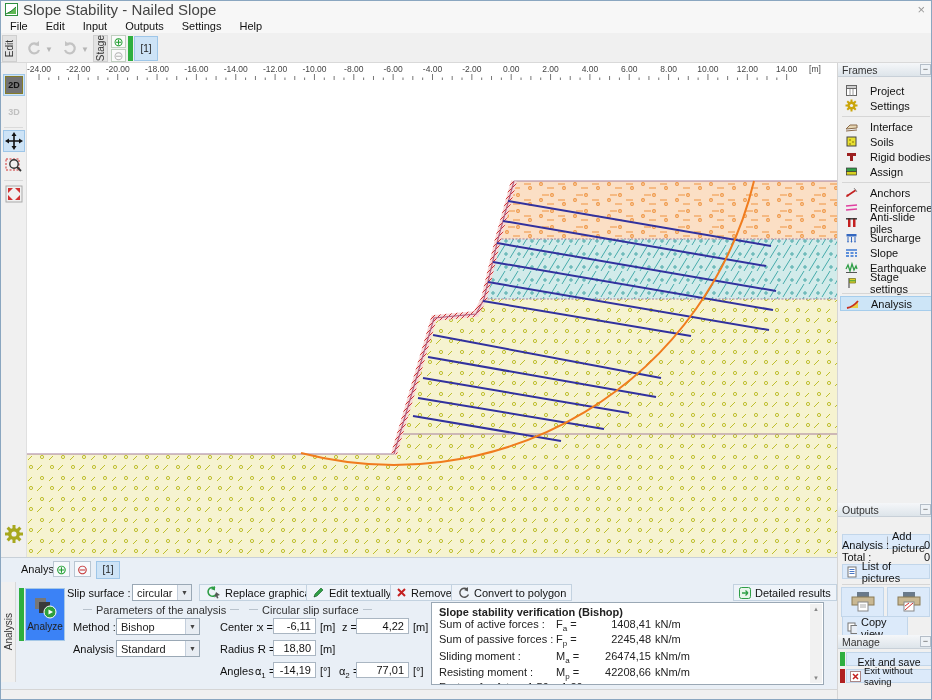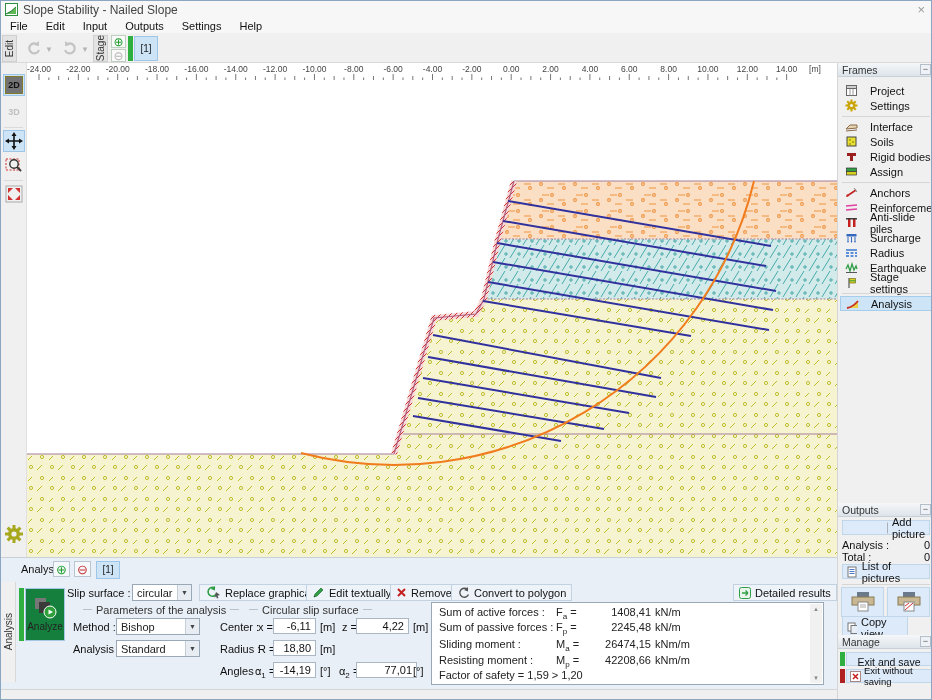--- a/index.html
+++ b/index.html
@@ -1,21 +1,21 @@
 <!DOCTYPE html>
 <html><head>
 <meta charset="utf-8">
 <style>
   * { margin:0; padding:0; box-sizing:border-box; }
   html,body { width:932px; height:700px; }
   body { font-family:"Liberation Sans", sans-serif; font-size:11px; color:#222; background:#f0f0f0; position:relative; overflow:hidden; border:1px solid #8aa6c0; }
 
   
   .titlebar { position:absolute; left:0; top:0; width:932px; height:17px; background:#f7f7f7; display:flex; align-items:center; padding:0 4px; }
-  .titlebar .ttl { color:#444; margin-left:5px; font-size:12px; }
+  .titlebar .ttl { color:#444; margin-left:5px; font-size:15px; }
   .close-x { position:absolute; right:8px; top:1px; color:#999; font-size:13px; cursor:default; }
   .menubar { position:absolute; left:0; top:17px; width:932px; height:15px; background:#f7f7f7; display:flex; gap:0; align-items:center; }
   .menubar .mi { padding:1px 9px; color:#111; }
   .toolbar { position:absolute; left:0; top:32px; width:932px; height:30px; background:#f0f0f0; border-bottom:1px solid #d9d9d9; }
   .vbtn { position:absolute; background:#e3e3e3; border:1px solid #cfcfcf; color:#333; display:flex; align-items:center; justify-content:center; }
   .vtext { writing-mode:vertical-rl; transform:rotate(180deg); font-size:10px; }
   .tb-ico { position:absolute; top:3px; width:22px; height:24px; display:flex; align-items:center; justify-content:center; }
   .caret { color:#b5b5b5; font-size:8px; position:absolute; top:12px; }
   .plusminus { position:absolute; width:15px; height:13px; border:1px solid #bfcfbf; background:#fafafa; display:flex; align-items:center; justify-content:center; font-size:12px; line-height:1; }
   .stage-tab { position:absolute; left:133px; top:3px; width:24px; height:25px; background:#cde3f6; border:1px solid #9ec6e8; display:flex; align-items:center; justify-content:center; font-size:10px; }
@@ -48,21 +48,21 @@
   .print-btn { position:absolute; width:43px; height:30px; background:#dceafa; border:1px solid #c2d6ea; display:flex; align-items:center; justify-content:center; }
   .exit-bar { position:absolute; width:5px; height:14px; }
   .exit-btn { position:absolute; background:#dceafa; border:1px solid #c2d6ea; display:flex; align-items:center; gap:3px; padding:0 3px; font-size:10.5px; color:#111; }
 
   
   .bottompanel { position:absolute; left:0; top:556px; width:836px; height:132px; background:#e9eff6; border-top:1px solid #c8d0d8; }
   .bp-row1 { position:absolute; left:0; top:0; width:836px; height:24px; }
   .side-tab { position:absolute; left:0; top:24px; width:15px; height:100px; background:#f0f0f0; border-right:1px solid #d8d8d8; display:flex; align-items:center; justify-content:center; }
   .pm2 { width:17px; height:16px; border:1px solid #b9c6d2; background:#f6f9fc; display:flex; align-items:center; justify-content:center; font-size:13px; line-height:1; }
   .antab { position:absolute; left:95px; top:3px; width:24px; height:18px; background:#cde3f6; border:1px solid #9ec6e8; text-align:center; font-size:10px; padding-top:2px; }
-  .analyze { position:absolute; left:24px; top:30px; width:40px; height:53px; background:#15803d; border:1px solid #a6c8e6; display:flex; flex-direction:column; align-items:center; justify-content:center; gap:2px; font-size:10px; }
+  .analyze { position:absolute; left:24px; top:30px; width:40px; height:53px; background:#3b82f6; border:1px solid #a6c8e6; display:flex; flex-direction:column; align-items:center; justify-content:center; gap:2px; font-size:10px; }
   .grnbar { position:absolute; left:18px; top:30px; width:5px; height:53px; background:#2eaf3f; }
   .flatbtn { position:absolute; height:17px; background:#eef3f9; border:1px solid #c3d2e0; display:flex; align-items:center; gap:4px; padding:0 5px; color:#111; }
   .dd { position:absolute; height:17px; background:#fff; border:1px solid #9aa8b5; display:flex; align-items:center; }
   .dd .val { flex:1; padding:0 4px; }
   .dd .arr { width:14px; height:100%; background:#e8edf3; border-left:1px solid #c3cedb; font-size:7px; color:#444; display:flex; align-items:center; justify-content:center; }
   .grp-label { position:absolute; color:#333;padding-left:14px; }
   .grp-label:before, .grp-label:after { content:""; display:inline-block; width:9px; height:4px; border-top:1px solid #b8c2cc; vertical-align:middle; margin:0 4px; }
   .frm-label { position:absolute; color:#111; }
   .inp { position:absolute; height:16px; background:#fff; border:1px solid #aab6c2; text-align:right; padding:1px 4px 0 0; color:#111; }
   .results { position:absolute; left:430px; top:44px; width:393px; height:83px; background:#fff; border:1px solid #9aa8b5; padding:3px 16px 3px 7px; overflow:hidden; }
@@ -425,21 +425,21 @@
     <span>Surcharge</span>
   </div>
   <div class="fr-item" style="top:182px;">
     <svg width="13" height="13">
         <g stroke="#2d6fd2" stroke-width="1.4">
           <line x1="1" y1="4" x2="12" y2="4"></line>
           <line x1="1" y1="7" x2="12" y2="7" stroke-dasharray="3 1.5"></line>
           <line x1="1" y1="10" x2="12" y2="10" stroke-dasharray="3 1.5"></line>
         </g>
       </svg>
-    <span>Radius</span>
+    <span>Slope</span>
   </div>
   <div class="fr-item" style="top:197px;">
     <svg width="13" height="13">
         <path d="M1 8 L3 4 L5 10 L7 3 L9 9 L11 5 L12 8" fill="none" stroke="#2f9e46" stroke-width="1.3"></path>
         <line x1="1" y1="11.5" x2="12" y2="11.5" stroke="#555"></line>
       </svg>
     <span>Earthquake</span>
   </div>
   <div class="fr-item" style="top:212px;">
     <svg width="13" height="13">
@@ -452,21 +452,21 @@
   <div class="fr-sep" style="top:230px;"></div>
   <div class="fr-item fr-sel" style="top:233px;">
     <svg width="13" height="13">
         <path d="M1 11 L12 11 L12 4 Q7 10 1 11 Z" fill="#e8d048"></path>
         <path d="M1 11 Q7 10 12 4" fill="none" stroke="#c83020" stroke-width="1.8"></path>
       </svg>
     <span>Analysis</span>
   </div>
 
   <div class="sec-head" style="top:440px;"><span>Outputs</span><span class="sec-min">−</span></div>
-  <div class="rp-btn" style="left:4px; top:457px; width:88px; height:15px;padding-left:44px;">
+  <div class="rp-btn" style="left:4px; top:471px; width:88px; height:15px;padding-left:44px;">
     <svg width="12" height="12">
         <rect x="1" y="1" width="8" height="10" fill="#fff" stroke="#777"></rect>
         <path d="M8 4 h4 M10 2 v4" stroke="#2f9e46" stroke-width="1.4"></path>
       </svg>
     <span>Add picture</span>
   </div>
   <div class="rp-row" style="top:476px;">
       <span>Analysis :</span>
       <span>0</span>
     </div>
@@ -618,24 +618,25 @@
   <span class="frm-label" style="left:219px; top:85px;">Radius :</span>
   <span class="frm-label" style="left:257px; top:85px;">R =</span>
   <div class="inp" style="left:272px; top:82px; width:43px;"><span>18,80</span></div>
   <span class="frm-label" style="left:319px; top:85px;">[m]</span>
 
   <span class="frm-label" style="left:219px; top:107px;">Angles :</span>
   <span class="frm-label" style="left:254px; top:107px;"><span>α</span><sub>1</sub> <span>=</span></span>
   <div class="inp" style="left:272px; top:104px; width:43px;"><span>-14,19</span></div>
   <span class="frm-label" style="left:319px; top:107px;">[°]</span>
   <span class="frm-label" style="left:338px; top:107px;"><span>α</span><sub>2</sub> <span>=</span></span>
-  <div class="inp" style="left:355px; top:104px; width:61px;"><span>77,01</span></div>
+  <div class="inp" style="left:355px; top:104px; width:53px;"><span>77,01</span></div>
   <span class="frm-label" style="left:412px; top:107px;">[°]</span>
 
   <div class="results">
+    <div class="res-title">Slope stability verification (Bishop)</div>
     <div class="res-row">
         <span class="c1">Sum of active forces :</span>
         <span class="c2"><span>F</span><sub>a</sub> <span>=</span></span>
         <span class="c3">1408,41</span>
         <span>kN/m</span>
       </div>
     <div class="res-row">
         <span class="c1">Sum of passive forces :</span>
         <span class="c2"><span>F</span><sub>p</sub> <span>=</span></span>
         <span class="c3">2245,48</span>

